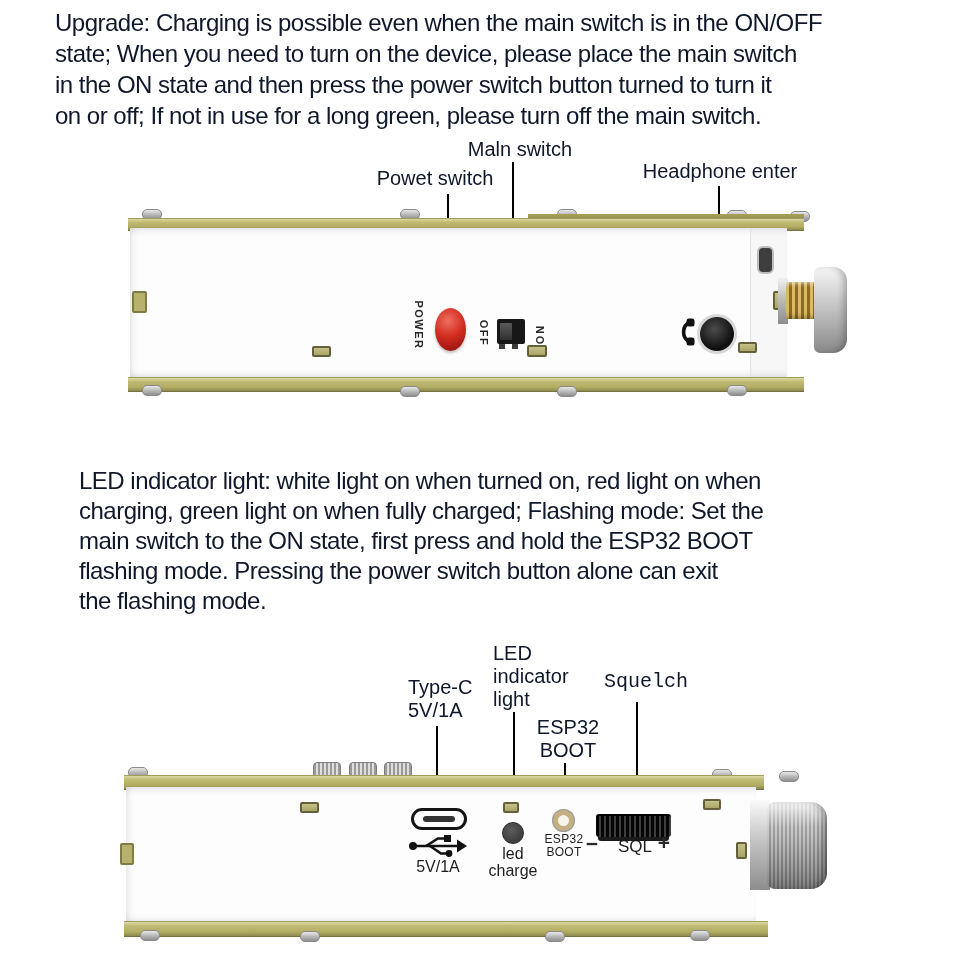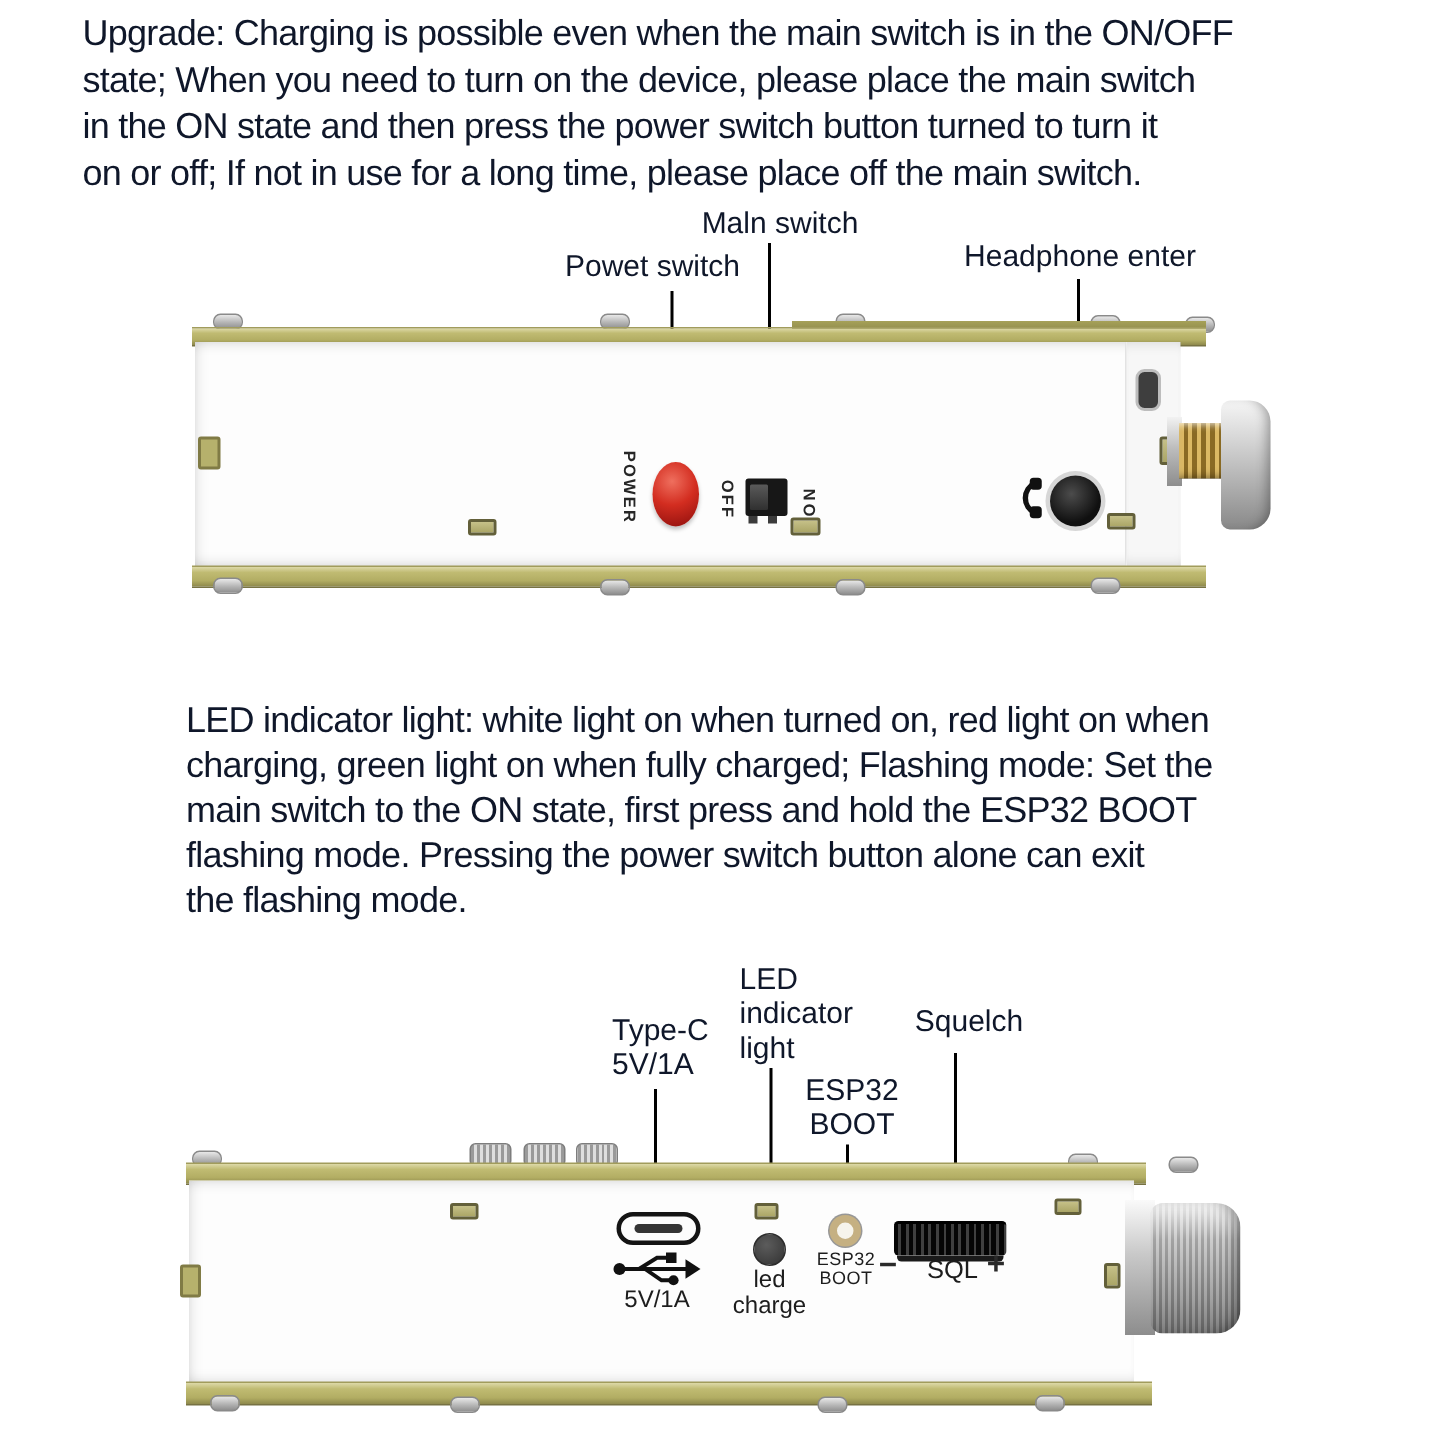--- a/index.html
+++ b/index.html
@@ -78,21 +78,21 @@
 </style>
 </head>
 <body>
 
 <div class="page">
 
   <div class="para" style="left:55px;top:7px;width:860px;">
     <div class="pline">Upgrade: Charging is possible even when the main switch is in the ON/OFF</div>
     <div class="pline">state; When you need to turn on the device, please place the main switch</div>
     <div class="pline">in the ON state and then press the power switch button turned to turn it</div>
-    <div class="pline">on or off; If not in use for a long time, please place off the main switch.</div>
+    <div class="pline">on or off; If not in use for a long green, please turn off the main switch.</div>
   </div>
 
   <div class="callout center" style="left:420px;top:138px;width:200px;">Maln switch</div>
   <div class="callout center" style="left:335px;top:167px;width:200px;">Powet switch</div>
   <div class="callout center" style="left:620px;top:160px;width:200px;">Headphone enter</div>
 
   <div class="leader" style="left:447px;top:194px;height:120px;"></div>
   <div class="leader" style="left:512px;top:162px;height:159px;"></div>
   <div class="leader" style="left:718px;top:186px;height:133px;"></div>
 
@@ -140,42 +140,42 @@
     </svg>
     <div class="jack" style="left:572px;top:112px;"></div>
 
     <div class="usb-slot" style="left:629px;top:41px;"></div>
 
     <div class="sma-collar" style="left:650px;top:73px;width:10px;height:46px;"></div>
     <div class="sma-brass" style="left:658px;top:77px;width:30px;height:37px;"></div>
     <div class="sma-nut" style="left:686px;top:62px;width:33px;height:86px;"></div>
   </div>
 
-  <div class="para para2" style="left:79px;top:466px;width:820px;margin-left:45px;">
+  <div class="para para2" style="left:79px;top:466px;width:820px;">
     <div class="pline">LED indicator light: white light on when turned on, red light on when</div>
     <div class="pline">charging, green light on when fully charged; Flashing mode: Set the</div>
     <div class="pline">main switch to the ON state, first press and hold the ESP32 BOOT</div>
     <div class="pline">flashing mode. Pressing the power switch button alone can exit</div>
     <div class="pline">the flashing mode.</div>
   </div>
 
   <div class="callout" style="left:408px;top:676px;">
     <div class="lline">Type-C</div>
     <div class="lline">5V/1A</div>
   </div>
   <div class="callout" style="left:493px;top:642px;">
     <div class="lline">LED</div>
     <div class="lline">indicator</div>
     <div class="lline">light</div>
   </div>
   <div class="callout center" style="left:518px;top:716px;width:100px;">
     <div class="lline">ESP32</div>
     <div class="lline">BOOT</div>
   </div>
-  <div class="callout center" style="left:596px;top:670px;width:100px;">Squelch</div>
+  <div class="callout center" style="left:596px;top:670px;width:100px;font-family:Liberation Mono, monospace;">Squelch</div>
 
   <div class="leader" style="left:436px;top:726px;height:82px;"></div>
   <div class="leader" style="left:513px;top:712px;height:110px;"></div>
   <div class="leader" style="left:564px;top:763px;height:49px;"></div>
   <div class="leader" style="left:636px;top:702px;height:112px;"></div>
 
   <div class="device" style="left:124px;top:755px;width:720px;height:192px;">
 
     <div class="top-btn" style="left:189px;top:7px;"></div>
     <div class="top-btn" style="left:225px;top:7px;"></div>

